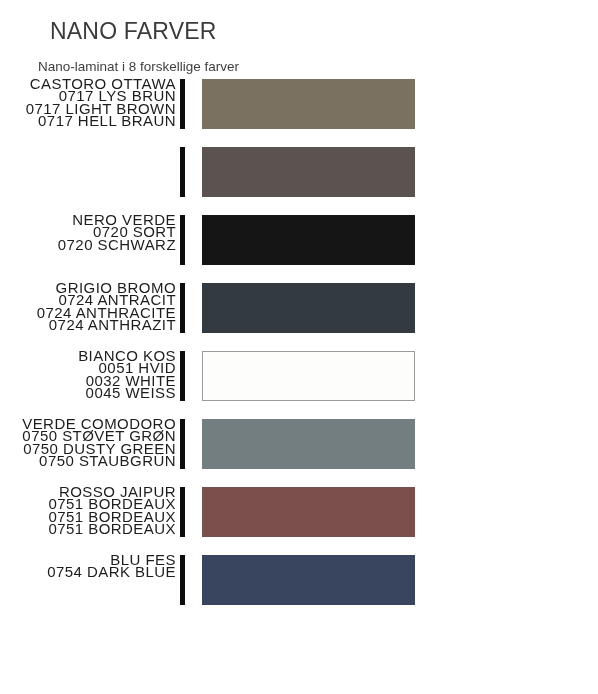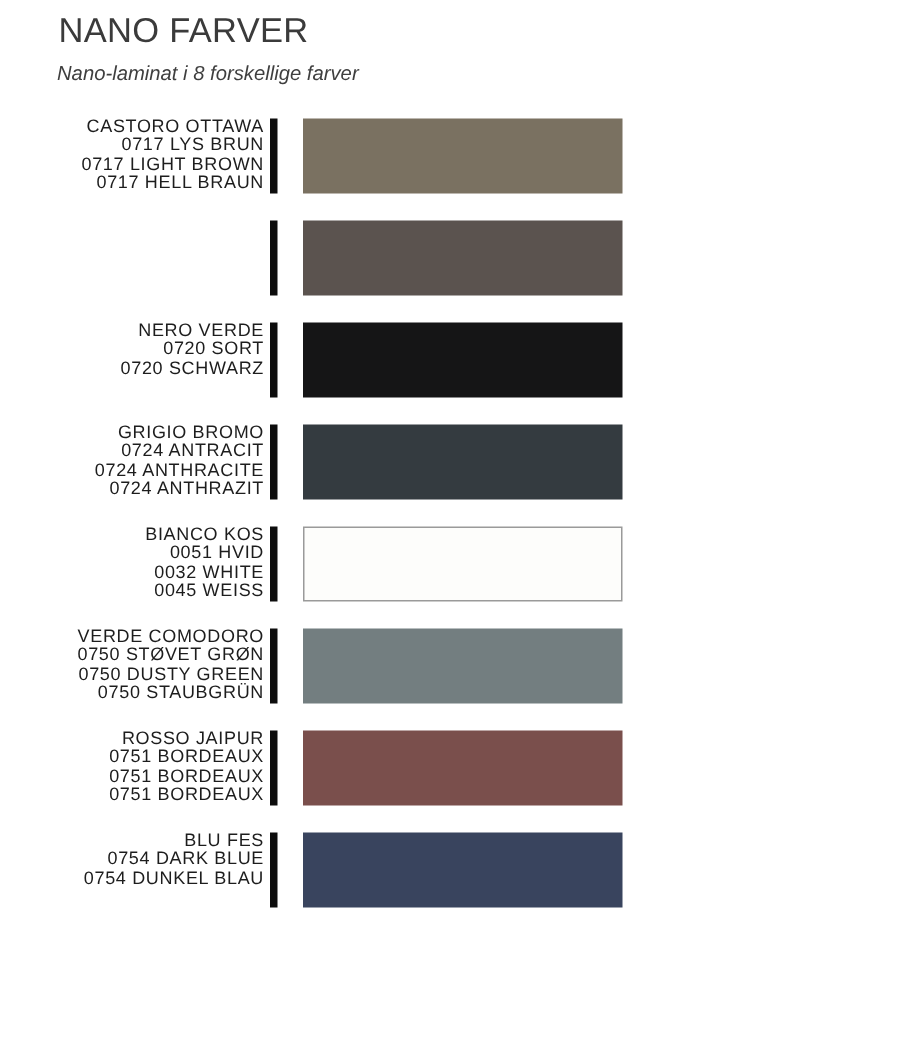--- a/index.html
+++ b/index.html
@@ -31,52 +31,51 @@
     left: 38px;
     top: 6px;
     width: 520px;
   }
   #page-title {
     font-size: 23px;
     line-height: 27px;
     font-weight: 400;
     color: #3b3b3b;
     letter-spacing: 0.2px;
-    margin: 1px;
+    margin: 12px;
     white-space: nowrap;
   }
   #page-subtitle {
     font-size: 13.5px;
     line-height: 19px;
     font-weight: 400;
     color: #3f3f3f;
     margin: 5px 0 0 0;
     white-space: nowrap;
-    font-style: italic;
   }
 
   
   #swatch-list {
     position: absolute;
     left: 0;
     top: 79px;
     width: 598px;
   }
   .swatch-row {
     position: relative;
     height: 50px;
     margin-bottom: 18px;
   }
   .swatch-labels {
     position: absolute;
     left: 0;
     top: -1px;
     width: 176px;
     text-align: right;
-    font-size: 12px;
+    font-size: 15px;
     line-height: 12.4px;
     letter-spacing: 0.45px;
     color: #1d1d1d;
     font-family: "Liberation Sans", sans-serif;
   }
   .swatch-labels .lbl {
     display: block;
     white-space: nowrap;
   }
   .swatch-rule {
@@ -170,20 +169,19 @@
           <span class="lbl">0751 BORDEAUX</span>
           <span class="lbl">0751 BORDEAUX</span>
         </div>
         <div class="swatch-rule"></div>
         <div class="swatch-chip" style="background: rgb(122, 79, 76);"></div>
       </div>
       <div class="swatch-row">
         <div class="swatch-labels">
           <span class="lbl">BLU FES</span>
           <span class="lbl">0754 DARK BLUE</span>
-          <span class="lbl">0754 DUNKEL BLAU</span>
         </div>
         <div class="swatch-rule"></div>
         <div class="swatch-chip" style="background: rgb(57, 68, 94);"></div>
       </div>
     </div>
 
 </div>
 
 </body></html>

